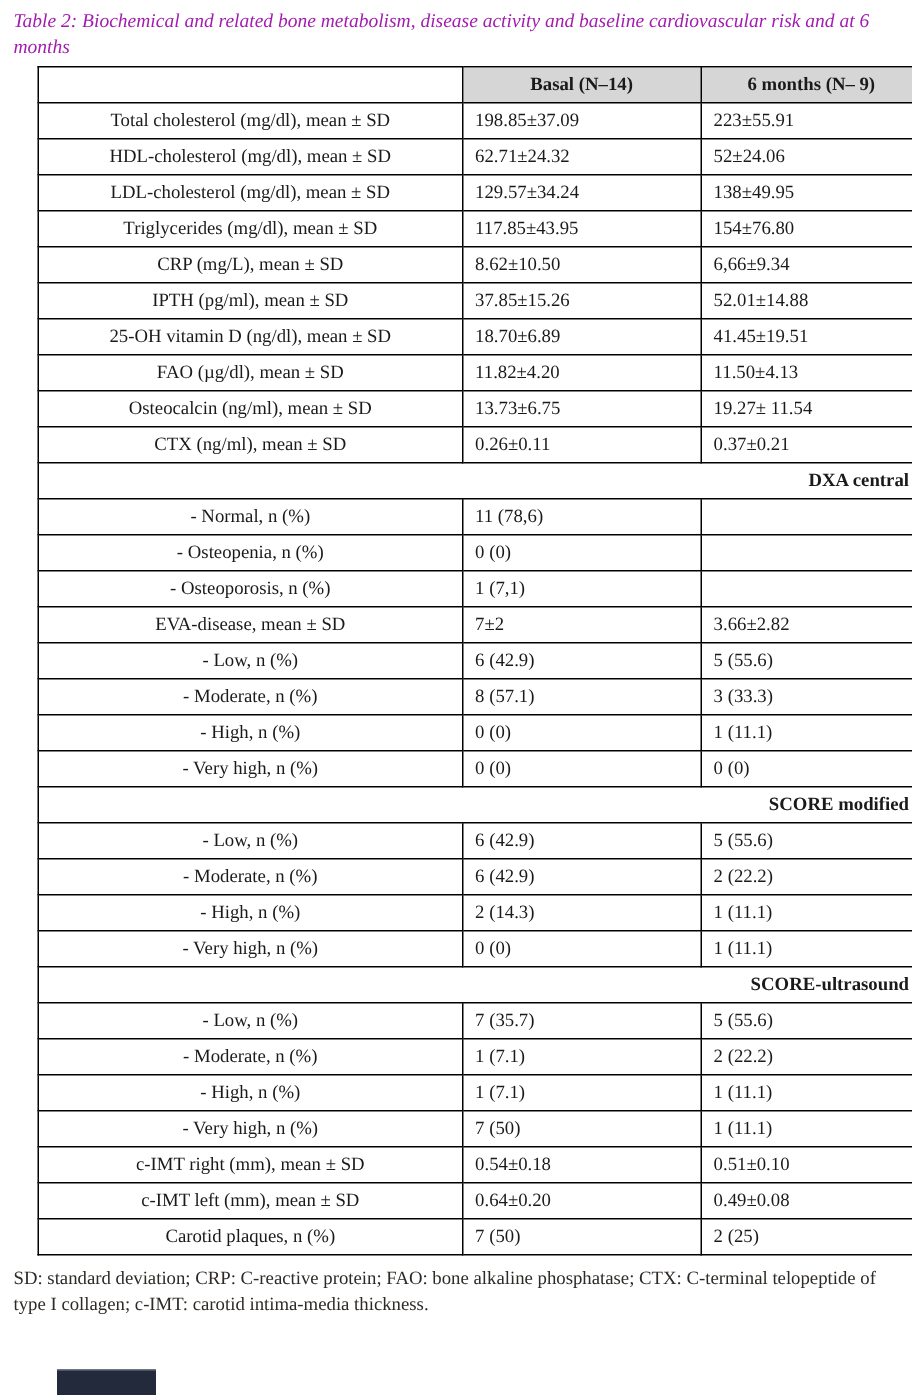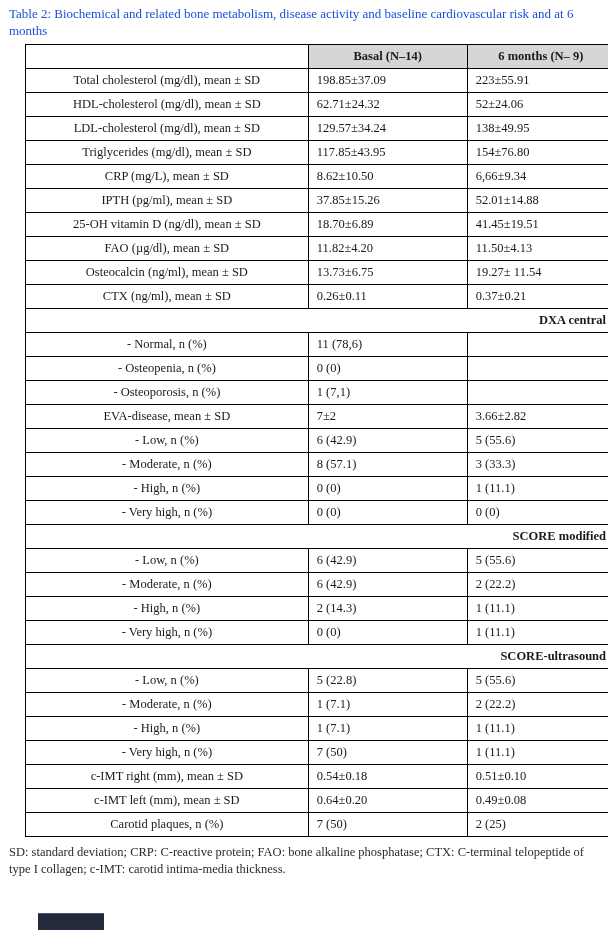--- a/index.html
+++ b/index.html
@@ -13,21 +13,22 @@
     width: 608px;
     height: 930px;
     background: #ffffff;
     overflow: hidden;
     box-sizing: border-box;
   }
   .caption {
     margin: 6px 10px 4px 9px;
     font-size: 13px;
     line-height: 1.3;
-    color: #1d4ed8;
+    color: #a21caf;
+    font-style: italic;
   }
   table.data-table {
     border-collapse: collapse;
     width: 590px;
     margin: 0 25px;
     table-layout: fixed;
     font-size: 12.5px;
     color: #1a1a1a;
   }
   table.data-table th,
@@ -204,21 +205,21 @@
         <tr>
           <td class="label-cell">- Very high, n (%)</td>
           <td class="value-cell">0 (0)</td>
           <td class="value-cell">1 (11.1)</td>
         </tr>
         <tr>
           <td colspan="3" class="section-cell">SCORE-ultrasound</td>
         </tr>
         <tr>
           <td class="label-cell">- Low, n (%)</td>
-          <td class="value-cell">5 (22.8)</td>
+          <td class="value-cell">7 (35.7)</td>
           <td class="value-cell">5 (55.6)</td>
         </tr>
         <tr>
           <td class="label-cell">- Moderate, n (%)</td>
           <td class="value-cell">1 (7.1)</td>
           <td class="value-cell">2 (22.2)</td>
         </tr>
         <tr>
           <td class="label-cell">- High, n (%)</td>
           <td class="value-cell">1 (7.1)</td>

